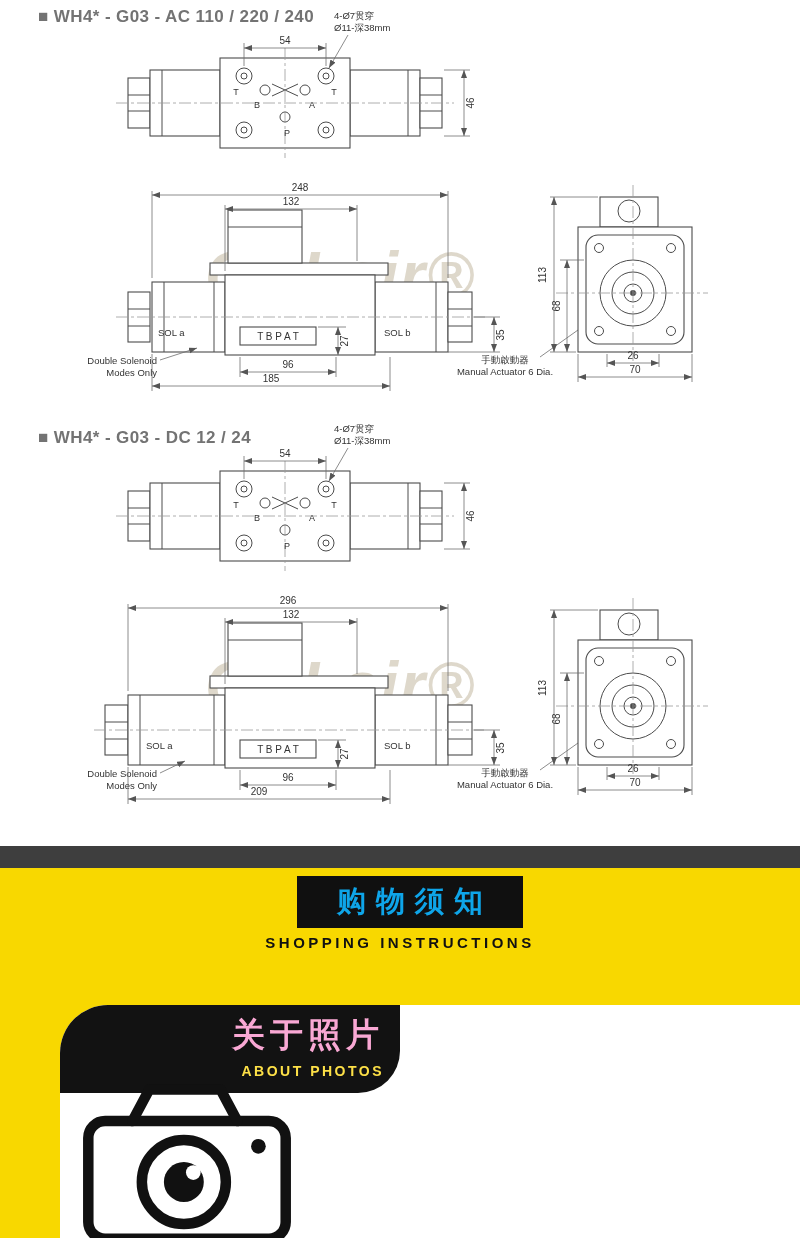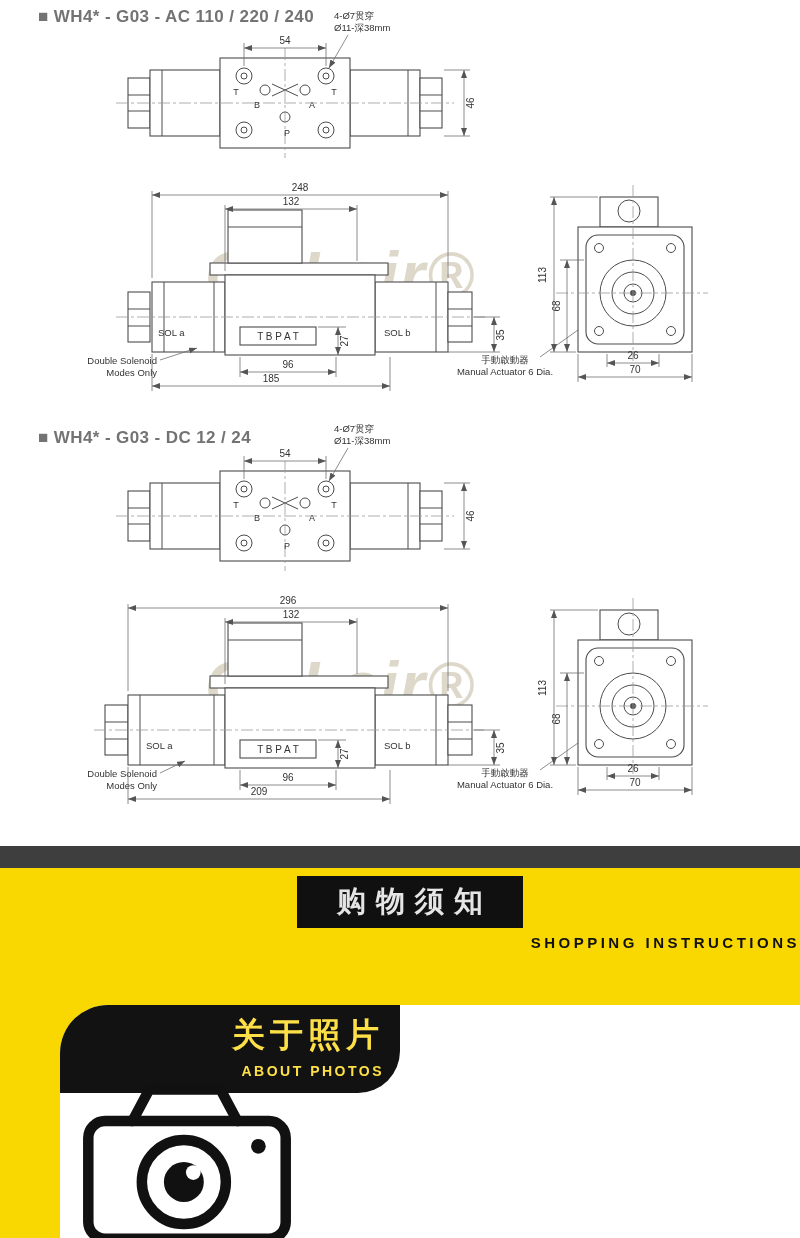--- a/index.html
+++ b/index.html
@@ -18,29 +18,29 @@
                color:rgba(190,178,152,0.5); letter-spacing:2px; }
   #wm1 { left:205px; top:238px; }
   #wm2 { left:205px; top:648px; }
 
   .divider-bar { position:absolute; left:0; top:846px; width:800px; height:22px; background:#3e3e3e; }
 
   .yellow { position:absolute; left:0; top:868px; width:800px; height:370px; background:#f8d800; }
 
   .notice-box { position:absolute; left:297px; top:8px; width:226px; height:52px; background:#101010;
                 display:flex; align-items:center; justify-content:center;
-                color:#e5e5e5; font-size:29px; font-weight:bold; letter-spacing:10px; text-indent:10px; }
-  .notice-sub { position:absolute; left:0; top:66px; width:100%; text-align:right;
+                color:#0ea5e9; font-size:29px; font-weight:bold; letter-spacing:10px; text-indent:10px; }
+  .notice-sub { position:absolute; left:0; top:66px; width:100%; text-align:center;
                 font-size:15px; font-weight:bold; letter-spacing:3.5px; color:#111; }
 
   .panel { position:absolute; left:60px; top:137px; width:740px; height:248px; background:#ffffff;
            border-radius:48px 0 0 0; }
   .panel-header { position:absolute; left:0; top:0; width:340px; height:88px; background:#121212;
                   border-radius:48px 0 42px 0; }
-  .panel-title { position:absolute; right:16px; top:8px; color:#fde047; font-size:33px; font-weight:bold; letter-spacing:5px; }
+  .panel-title { position:absolute; right:16px; top:8px; color:#f9a8d4; font-size:33px; font-weight:bold; letter-spacing:5px; }
   .panel-sub   { position:absolute; right:16px; top:58px; color:#fde047; font-size:14px; font-weight:bold; letter-spacing:2.5px; }
   .camera { position:absolute; left:22px; top:72px; }
   .panel-body { position:absolute; left:352px; top:36px; width:378px; font-size:17px; line-height:1.95;
                 color:#161616; text-align:justify; letter-spacing:.5px; }
 
   text { fill:#333; }
   .dimtext { font-size:10px; }
   .notetext { font-size:9.5px; }
   .porttext { font-size:9px; }
 </style>

